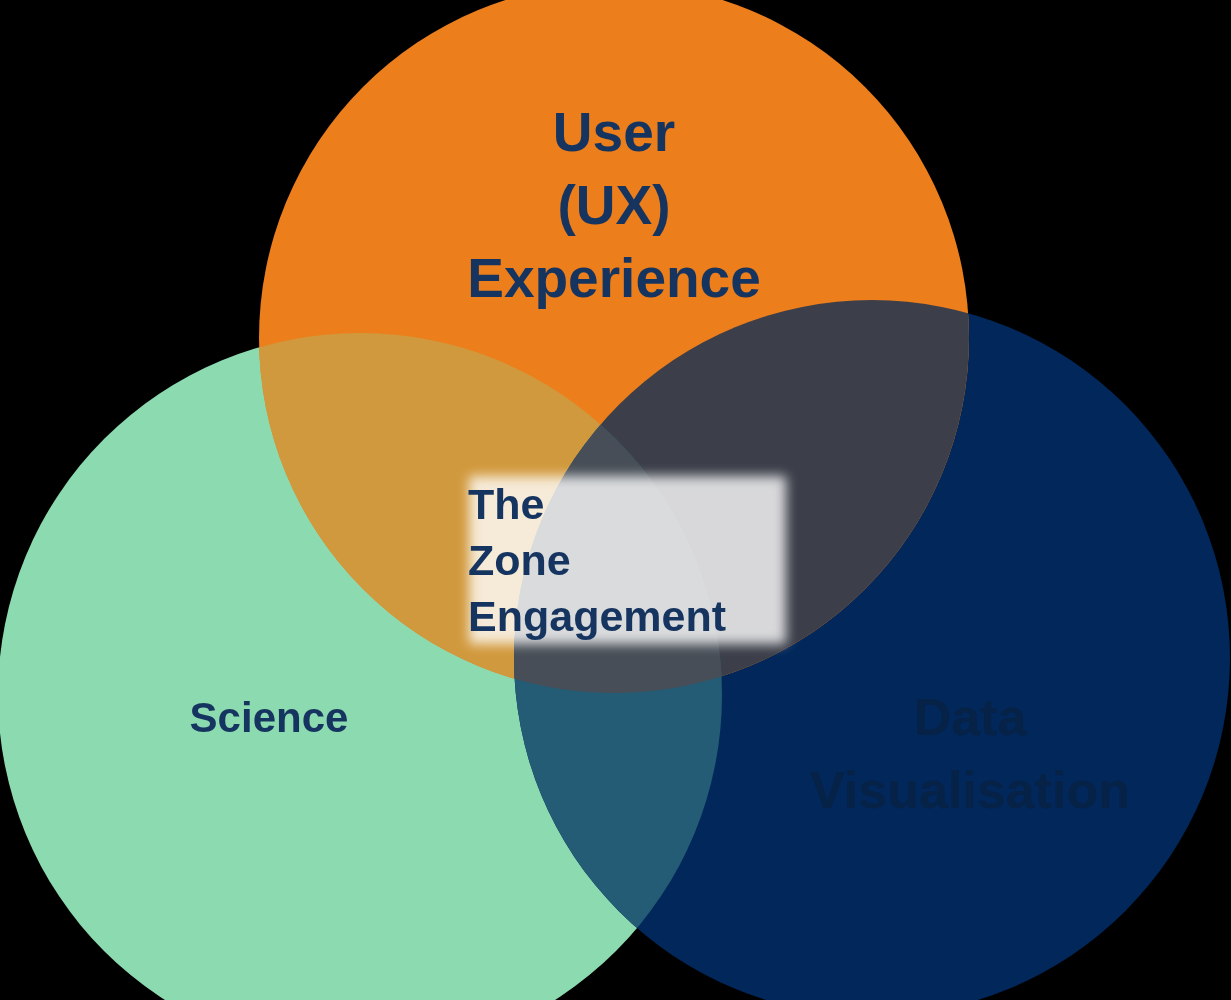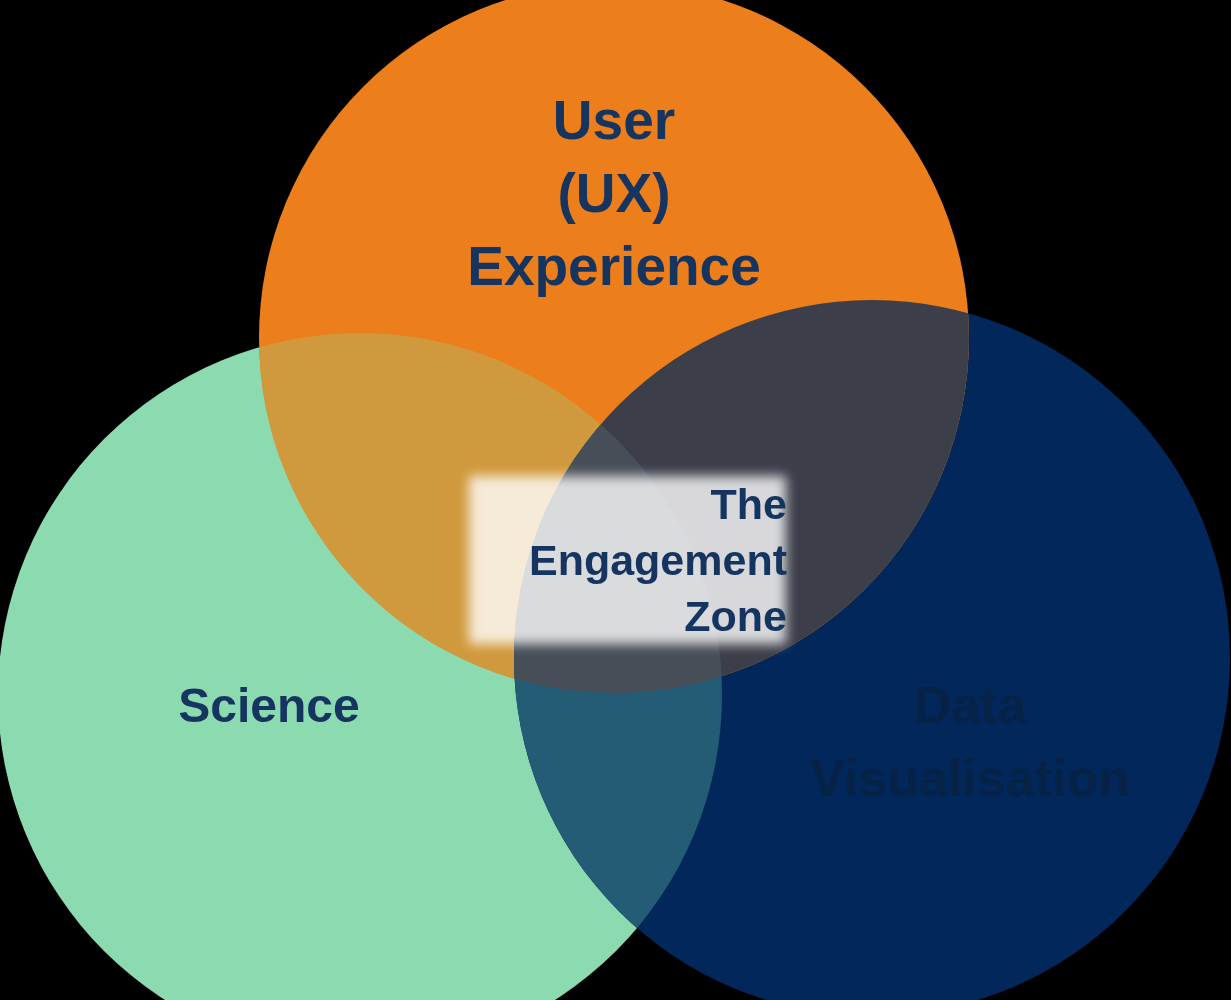--- a/index.html
+++ b/index.html
@@ -21,31 +21,32 @@
     top: 0;
     display: block;
   }
   .label {
     position: absolute;
     text-align: center;
     color: var(--label_navy, #15345F);
     font-weight: 600;
     white-space: nowrap;
     transform: translateX(-50%);
+    margin-top: 12px;
   }
   .label-ux {
     left: 614px;
     top: 84px;
     font-size: 55px;
     line-height: 73px;
   }
   .label-science {
     left: 269px;
     top: 671px;
-    font-size: 48px;
+    font-size: 42px;
     line-height: 70px;
     text-align: right;
   }
   .label-dataviz {
     left: 970px;
     top: 669px;
     font-size: 52px;
     line-height: 73px;
     color: var(--dataviz_label, #062247);
   }
@@ -59,21 +60,21 @@
   .zone-bg {
     position: absolute;
     inset: 1px;
     background: var(--zone_box_bg, rgba(255,255,255,0.8));
     filter: blur(6px);
     border-radius: 2px;
   }
   .zone-text {
     position: relative;
     width: 100%;
-    text-align: right;
+    text-align: left;
     font-size: 43px;
     line-height: 56px;
     font-weight: 600;
     color: var(--label_navy, #15345F);
     padding-top: 1px;
   }
 </style>
 </head>
 <body>
 
@@ -122,18 +123,18 @@
 
   <div class="label label-dataviz">
     <div>Data</div>
     <div>Visualisation</div>
   </div>
 
   <div class="zone-box">
     <div class="zone-bg"></div>
     <div class="zone-text">
       <div>The</div>
+      <div>Zone</div>
       <div>Engagement</div>
-      <div>Zone</div>
     </div>
   </div>
 
 </div>
 
 </body></html>

